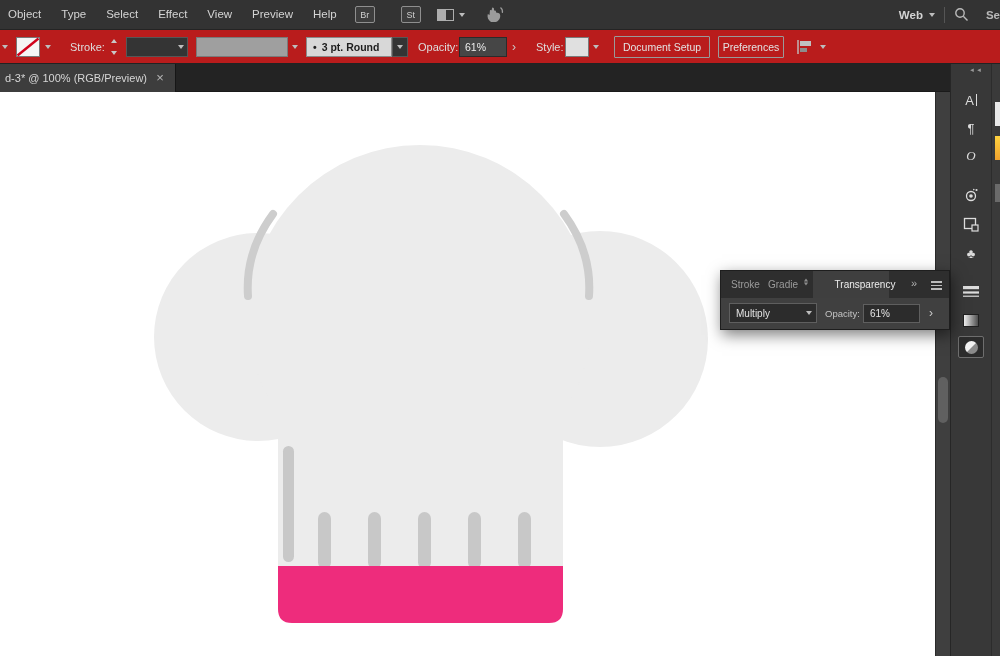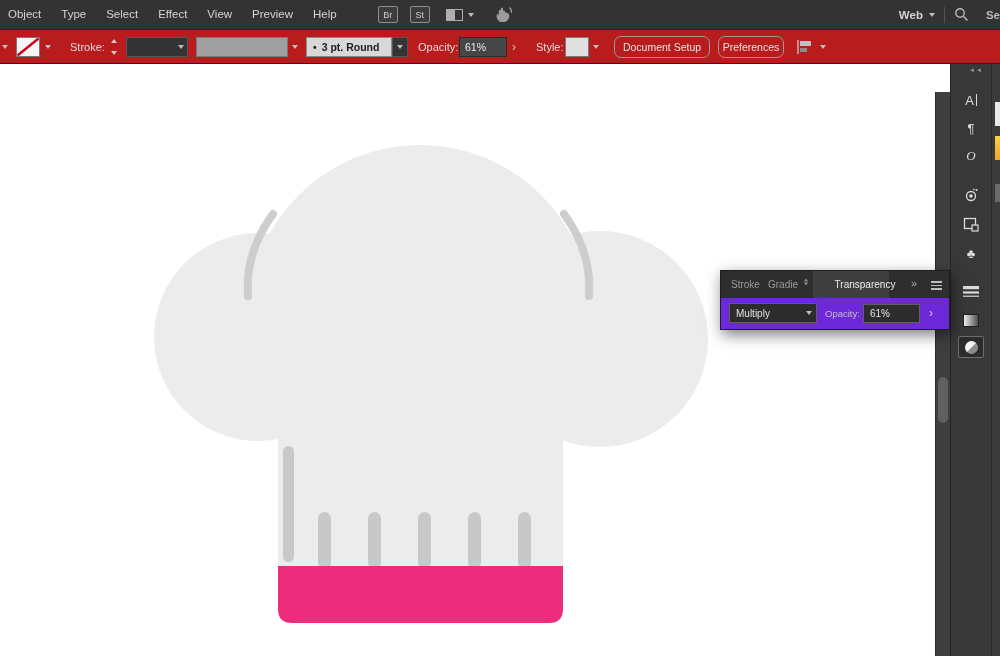--- a/index.html
+++ b/index.html
@@ -30,21 +30,21 @@
         display:flex; align-items:center; }
   .dd .chev { margin-left:auto; margin-right:3px; }
   .stepper { position:absolute; left:108px; top:9px; width:12px; height:16px; display:flex;
              flex-direction:column; align-items:center; justify-content:space-between; }
   .stp-up { width:0; height:0; border-left:3.5px solid transparent; border-right:3.5px solid transparent;
             border-bottom:4px solid #c9c9c9; }
   .stp-dn { width:0; height:0; border-left:3.5px solid transparent; border-right:3.5px solid transparent;
             border-top:4px solid #c9c9c9; }
   .fieldbox { position:absolute; top:7px; height:20px; background:#464646; border:1px solid #2b2b2b;
               color:#ececec; font-size:10.5px; font-family:"Liberation Sans", sans-serif; padding-left:5px; }
-  .cb-btn { position:absolute; top:6px; height:22px; border:1px solid #9a9a9a; border-radius:7px;
+  .cb-btn { position:absolute; top:6px; height:22px; border:1px solid #9a9a9a; border-radius:1px;
             background:transparent; color:#e2e2e2; font-size:10.5px; text-align:center; line-height:20px;
             font-family:"Liberation Sans", sans-serif; }
 
   
   .tabbar { position:absolute; top:64px; left:0; width:950px; height:28px; background:#232323;
             border-bottom:1px solid #1a1a1a; }
   .doc-tab { position:absolute; left:0; top:0; width:176px; height:28px; background:#3d3d3d;
              border-right:1px solid #161616; display:flex; align-items:center;
              color:#d6d6d6; font-size:11px; }
   .tab-title { padding-left:5px; white-space:nowrap; overflow:hidden; width:150px; }
@@ -69,21 +69,21 @@
              background:linear-gradient(90deg,#f2f2f2,#4d4d4d); }
   .transp-wrap { width:26px; height:22px; background:#2c2c2c; border:1px solid #6e6e6e; border-radius:2px;
                  display:flex; align-items:center; justify-content:center; }
   .transp-ball { width:13px; height:13px; border-radius:50%;
                  background:linear-gradient(135deg,#f2f2f2 48%,#8b8b8b 52%); }
   .dock-sliver { position:absolute; left:40px; top:0; width:10px; height:592px; background:#3a3a3a;
                  border-left:1px solid #2c2c2c; }
   .sliver-bit { position:absolute; left:3px; width:7px; }
 
   
-  .tpanel { position:absolute; left:720px; top:270px; width:230px; height:60px; background:#6d28d9;
+  .tpanel { position:absolute; left:720px; top:270px; width:230px; height:60px; background:#404040;
             border:1px solid #1e1e1e; box-shadow:2px 5px 14px rgba(0,0,0,.5); z-index:5; }
   .tp-header { position:absolute; top:0; left:0; width:100%; height:27px; background:#2e2e2e; }
   .tp-tab { position:absolute; top:8px; font-size:10px; color:#9b9b9b; }
   .tp-tab-active { position:absolute; left:92px; top:0; width:76px; height:27px; background:#3f3f3f;
                    color:#ececec; font-size:10px; display:flex; align-items:center; justify-content:center;padding-left:28px; }
   .hamburger { position:absolute; left:210px; top:10px; width:11px; }
   .hamburger div { height:1.5px; background:#bdbdbd; margin-bottom:2px; }
   .tp-body { position:absolute; top:27px; left:0; width:100%; height:33px; }
   .tp-dd { position:absolute; left:8px; top:5px; width:88px; height:20px; background:#2c2c2c;
            border:1px solid #5f5f5f; color:#e3e3e3; font-size:10px; display:flex; align-items:center;
@@ -101,22 +101,22 @@
 
   <div class="menubar">
     <span class="menu-item">Object</span>
     <span class="menu-item">Type</span>
     <span class="menu-item">Select</span>
     <span class="menu-item">Effect</span>
     <span class="menu-item">View</span>
     <span class="menu-item">Preview</span>
     <span class="menu-item">Help</span>
 
-    <span class="mini-btn" style="margin-left:31px;">Br</span>
-    <span class="mini-btn" style="margin-left:12px;">St</span>
+    <span class="mini-btn" style="margin-left:8px;">Br</span>
+    <span class="mini-btn" style="margin-left:26px;">St</span>
 
     <span class="ws-layout"></span>
     <span class="chev" style="margin-left:5px;"></span>
 
     <svg width="22" height="17" viewBox="0 0 22 17" style="margin-left:18px;">
       <path d="M8 16 C5 14 4 11 4.8 8 L6.5 9 L7 4 L8.6 4.2 L9.2 1.6 L10.8 1.9 L11.2 4.4 L12.8 4.7 L13.1 6.4 L15.4 6.9 C17 7.4 17.6 9.3 17.1 11.2 C16.6 13.6 14.7 15.5 12.8 16 Z" fill="#9b9b9b"></path>
       <path d="M17.5 1.5 Q20 3.5 19.4 6.8" stroke="#9b9b9b" stroke-width="1.2" fill="none"></path>
     </svg>
 
     <div class="menubar-right">
@@ -174,20 +174,26 @@
     <button class="cb-btn" style="left:718px; width:66px;">Preferences</button>
 
     <svg class="abs" style="left:794px; top:9px;" width="22" height="16" viewBox="0 0 22 16">
       <line x1="4" y1="1" x2="4" y2="15" stroke="#c0c0c0" stroke-width="1.4"></line>
       <rect x="6" y="2" width="11" height="5" fill="#c0c0c0"></rect>
       <rect x="6" y="9" width="7" height="4" fill="#8d8d8d"></rect>
     </svg>
     <span class="chev abs" style="left:820px; top:15px;"></span>
   </div>
 
+  <div class="tabbar">
+    <div class="doc-tab">
+      <span class="tab-title">d-3* @ 100% (RGB/Preview)</span>
+      <span class="tab-close">×</span>
+    </div>
+  </div>
 
   <div class="canvas">
     <svg width="935" height="564" viewBox="0 0 935 564">
       <g fill="#ececec">
         <circle cx="258" cy="245" r="104"></circle>
         <circle cx="600" cy="247" r="108"></circle>
         <circle cx="420" cy="225" r="172"></circle>
         <rect x="278" y="300" width="285" height="175"></rect>
       </g>
       <g stroke="#cdcdcd" stroke-width="8" stroke-linecap="round" fill="none">

